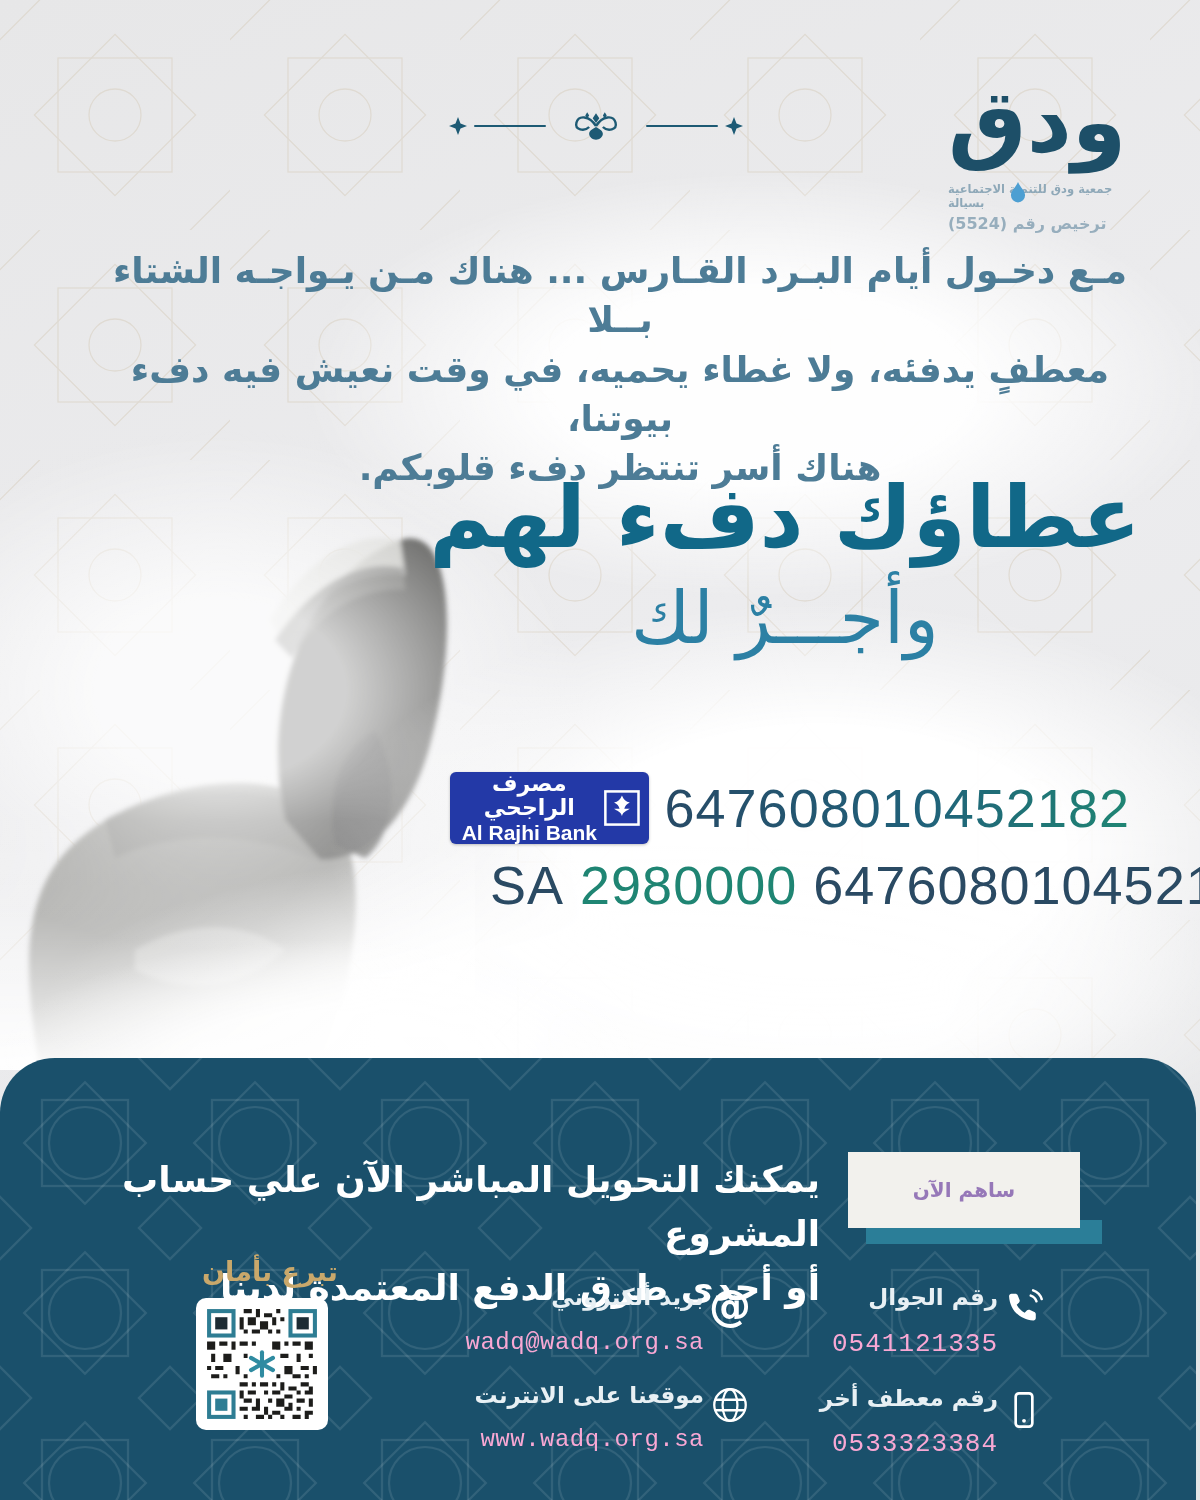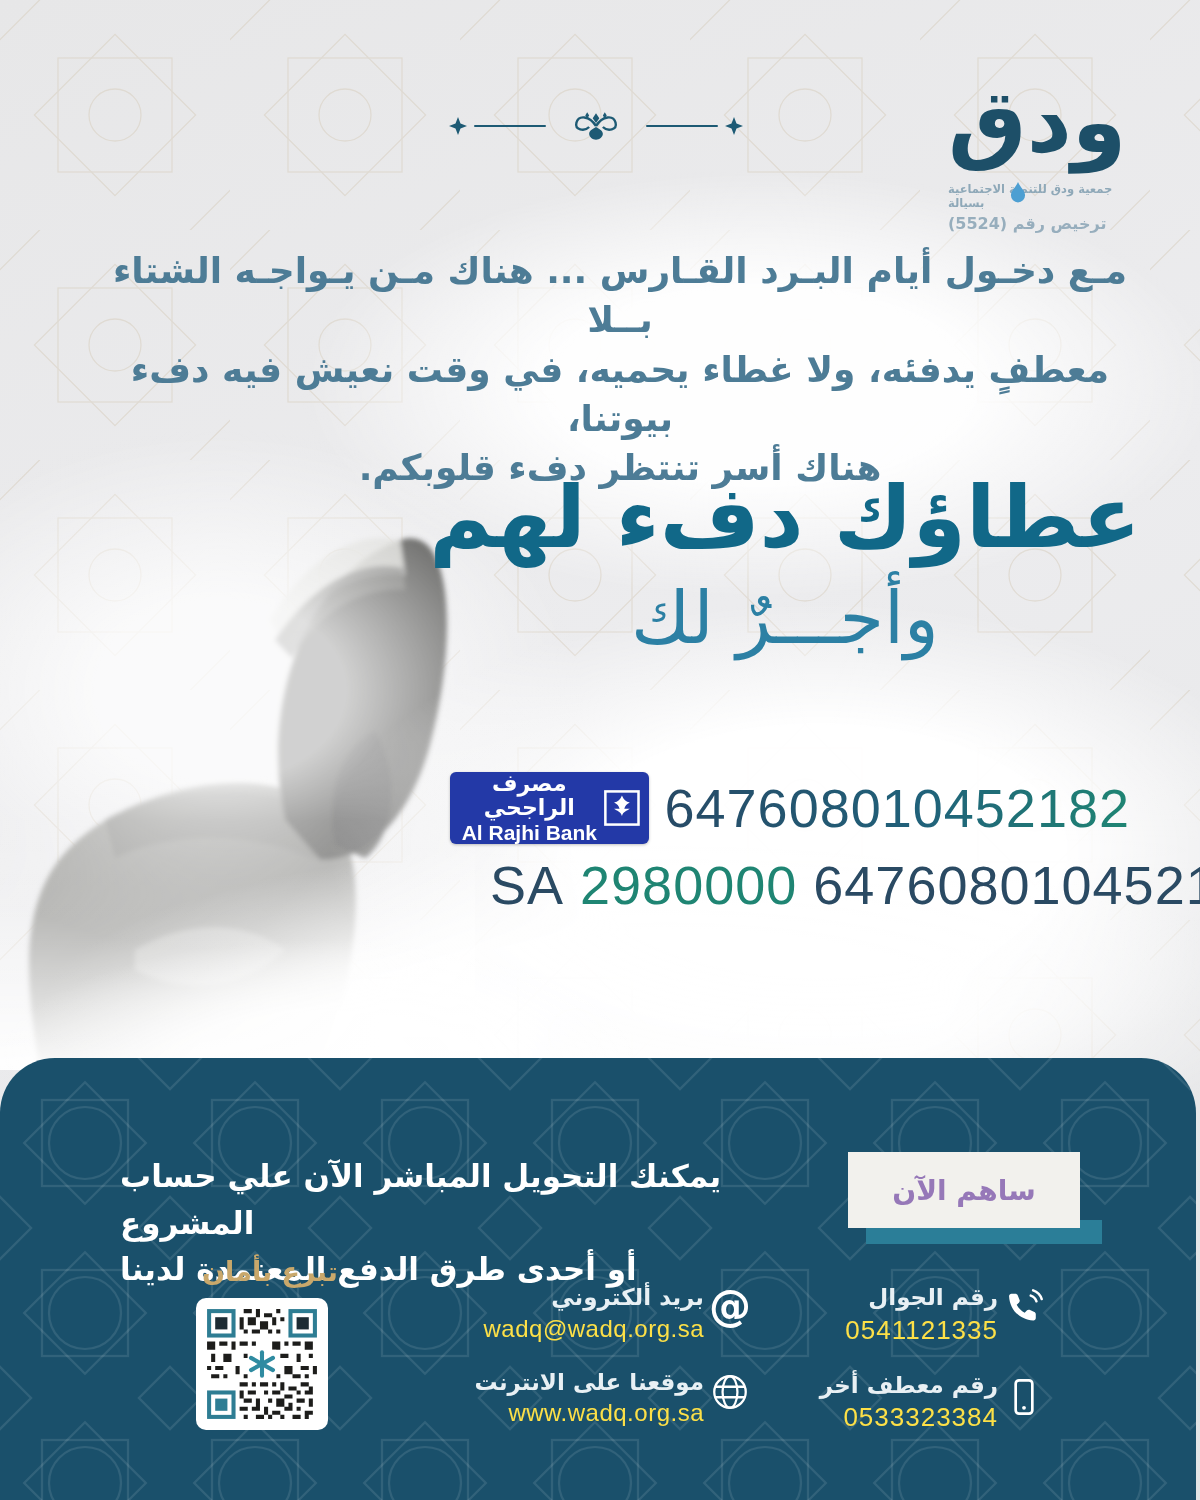--- a/index.html
+++ b/index.html
@@ -51,36 +51,36 @@
     .acct-grad{background-image:linear-gradient(90deg,#274a66 0%,#20617a 55%,#1f8573 100%);
       -webkit-background-clip:text;background-clip:text;-webkit-text-fill-color:transparent;color:#20566f;}
   }
   .bank-row2{margin-top:10px;display:flex;gap:16px;align-items:baseline;margin-left:40px;}
   .iban-sa{color:#2a4a63;}
   .iban-code{color:#1f8573;}
   .iban-acct{color:#2a4a63;}
   
   .panel{left:0;right:4px;top:1058px;bottom:0;background:#1a506b;border-radius:55px 55px 0 0;overflow:hidden;}
   .panel-pattern{position:absolute;inset:0;width:100%;height:100%;}
-  .transfer{position:absolute;left:120px;top:95px;width:700px;direction:rtl;text-align:left;
-    color:#ffffff;font-size:31px;font-weight:700;line-height:1.5;}
+  .transfer{position:absolute;left:120px;top:95px;width:700px;direction:rtl;text-align:right;
+    color:#ffffff;font-size:36px;font-weight:700;line-height:1.5;}
   .cta{position:absolute;left:848px;top:94px;width:232px;height:76px;background:#f2f1ed;
-    display:flex;align-items:center;justify-content:center;color:#9678b8;font-size:28px;font-weight:700;
+    display:flex;align-items:center;justify-content:center;color:#9678b8;font-size:20px;font-weight:700;
     direction:rtl;z-index:3;cursor:pointer;}
   .cta-bar{position:absolute;left:866px;top:162px;width:236px;height:24px;background:#2b7e98;z-index:2;}
   .donate{position:absolute;left:186px;top:198px;width:152px;direction:rtl;
     color:#c9a86b;font-size:27px;font-weight:800;}
   .qr{position:absolute;left:196px;top:240px;width:132px;height:132px;background:#fff;border-radius:10px;padding:7px;}
   .contact-col{position:absolute;direction:ltr;}
   .col-phone{right:146px;top:226px;}
   .col-web{right:440px;top:226px;}
   .c-row{display:flex;justify-content:flex-end;align-items:flex-start;margin-bottom:26px;}
   .c-txt{text-align:right;direction:rtl;}
   .c-label{font-size:23px;font-weight:700;color:#e8f0f4;line-height:1.2;}
-  .c-value{font-size:26px;color:#fde047;font-family:Liberation Sans, sans-serif;letter-spacing:1px;margin-top:3px;direction:ltr;}
+  .c-value{font-size:26px;color:#f9a8d4;font-family:Liberation Mono, monospace;letter-spacing:1px;margin-top:17px;direction:ltr;}
   .c-value.small{font-size:24px;letter-spacing:.5px;}
   .c-ico{width:52px;display:flex;justify-content:center;align-items:flex-start;margin-top:2px;}
   .at-glyph{font-size:42px;font-weight:700;color:#fff;line-height:1;font-family:"DejaVu Sans",sans-serif;}
 </style>
 </head>
 <body>
 
 <div class="poster">
 
   <svg class="abs bg-pattern" aria-hidden="true">

